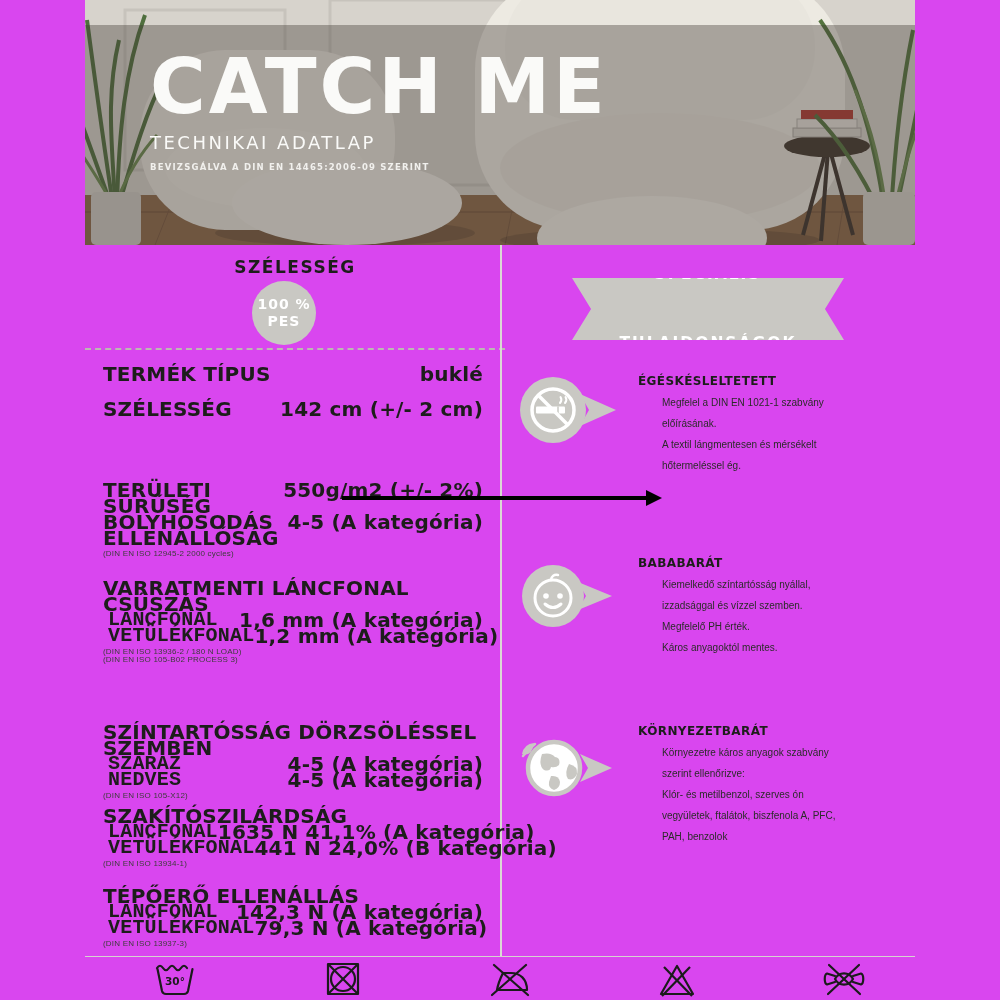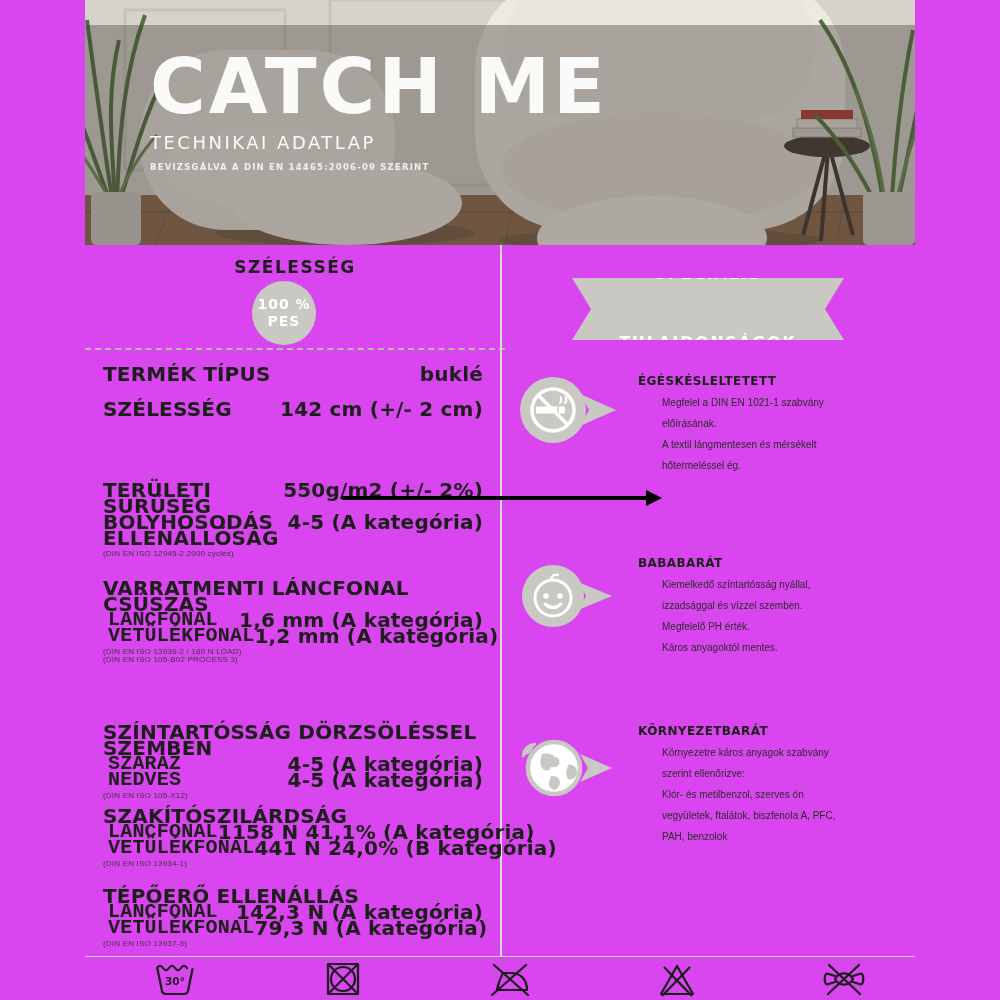--- a/index.html
+++ b/index.html
@@ -202,21 +202,21 @@
       <div class="spec-label">NEDVES</div>
       <div class="spec-value">4-5 (A kategória)</div>
     </div>
     <div class="spec-note">(DIN EN ISO 105-X12)</div>
   </div>
 
   <div class="spec-block" style="top:808px">
     <div class="spec-header">SZAKÍTÓSZILÁRDSÁG</div>
     <div class="spec-sub">
       <div class="spec-label">LÁNCFONAL</div>
-      <div class="spec-value">1158 N 41,1% (A kategória)</div>
+      <div class="spec-value">1635 N 41,1% (A kategória)</div>
     </div>
     <div class="spec-sub">
       <div class="spec-label">VETÜLÉKFONAL</div>
       <div class="spec-value">441 N 24,0% (B kategória)</div>
     </div>
     <div class="spec-note">(DIN EN ISO 13934-1)</div>
   </div>
 
   <div class="spec-block" style="top:888px">
     <div class="spec-header">TÉPŐERŐ ELLENÁLLÁS</div>

